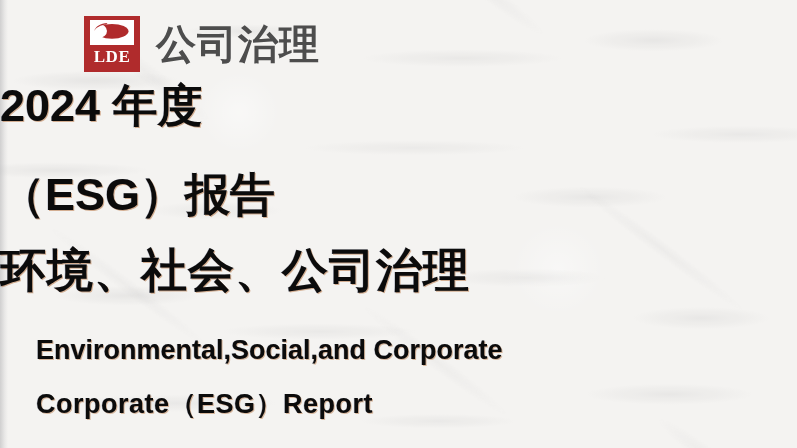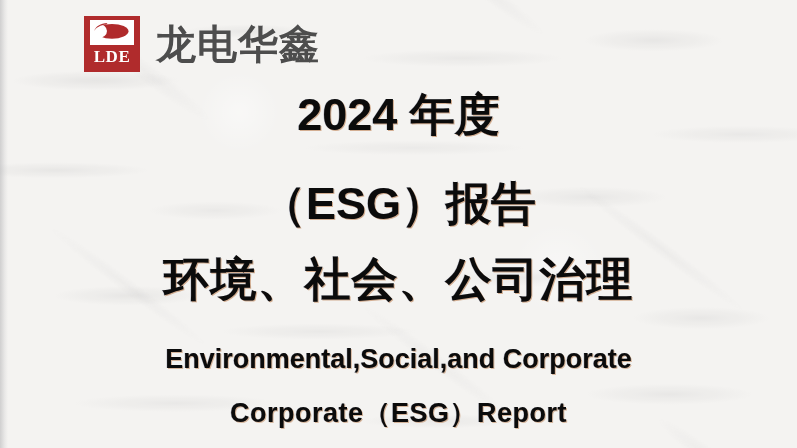--- a/index.html
+++ b/index.html
@@ -130,22 +130,21 @@
     letter-spacing: 1px;
     line-height: 1;
     white-space: nowrap;
   }
 
   
   .title-block {
     position: absolute;
     left: 0;
     right: 0;
-    top: 92px;
-    text-align: center;
+    top: 83px;
   }
   .title-cn {
     color: #0b0b0b;
     font-family: "Liberation Sans", sans-serif;
     font-weight: 700;
     font-size: 45px;
     line-height: 1;
     white-space: nowrap;
     text-shadow: 1px 1px 0 rgba(170,90,30,.45), -0.5px -0.5px 0 rgba(25,40,90,.30);
   }
@@ -154,20 +153,21 @@
   .title-cn.line-3 { margin-bottom: 30px; }
 
   .subtitle-en {
     color: #0b0b0b;
     font-family: "Liberation Sans", sans-serif;
     font-weight: 700;
     font-size: 27px;
     line-height: 1;
     white-space: nowrap;
     text-shadow: 1px 1px 0 rgba(170,90,30,.40), -0.5px -0.5px 0 rgba(25,40,90,.28);
+    padding-left: 36px;
   }
   .subtitle-en.line-1 { margin-bottom: 27px; }
   .subtitle-en.line-2 { letter-spacing: .5px; }
 </style>
 </head>
 <body>
 
 <div class="slide">
 
   <div class="paper-texture"></div>
@@ -187,21 +187,21 @@
               </mask>
             </defs>
             <ellipse cx="19" cy="9.8" rx="16.5" ry="7.4" fill="#b02b2c" mask="url(#swooshMask)"></ellipse>
             <path d="M14.5 1.4 C7.5 1.8 2.4 4.9 1.2 9.4 C2.9 5.9 7.6 3.4 13.2 2.9 Z" fill="#b02b2c"></path>
           </svg>
         </span>
       </div>
       <div class="logo-abbr">LDE</div>
     </div>
 
-    <div class="logo-wordmark">龙电华鑫</div>
+    <div class="logo-wordmark">公司治理</div>
   </div>
 
   <div class="title-block">
     <div class="title-cn line-1">2024 年度</div>
     <div class="title-cn line-3">（ESG）报告</div>
     <div class="title-cn line-2">环境、社会、公司治理</div>
 
     <div class="subtitle-en line-1">Environmental,Social,and Corporate</div>
     <div class="subtitle-en line-2">Corporate（ESG）Report</div>
   </div>

